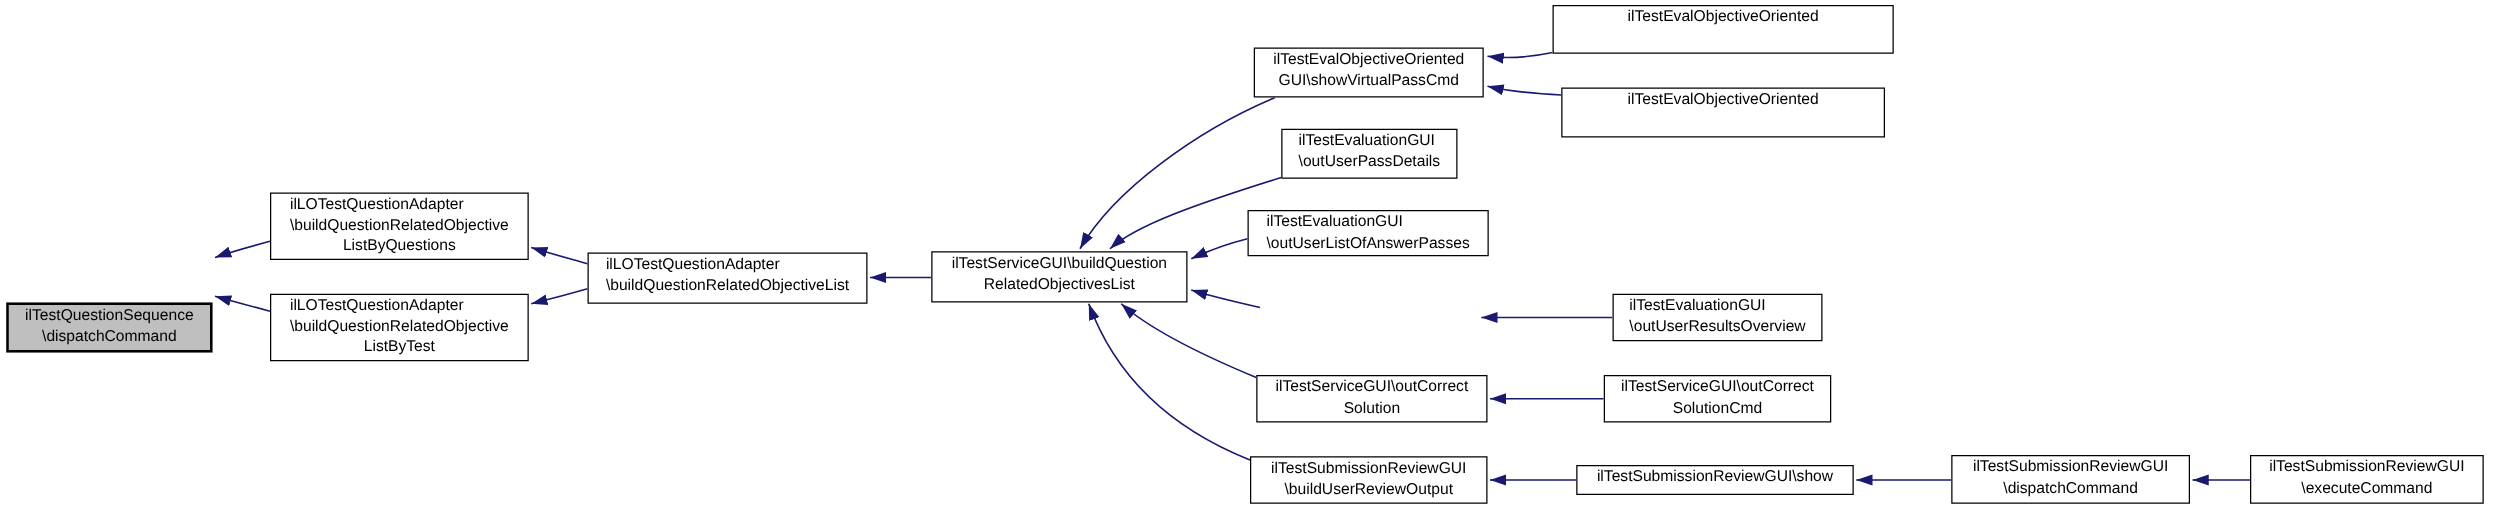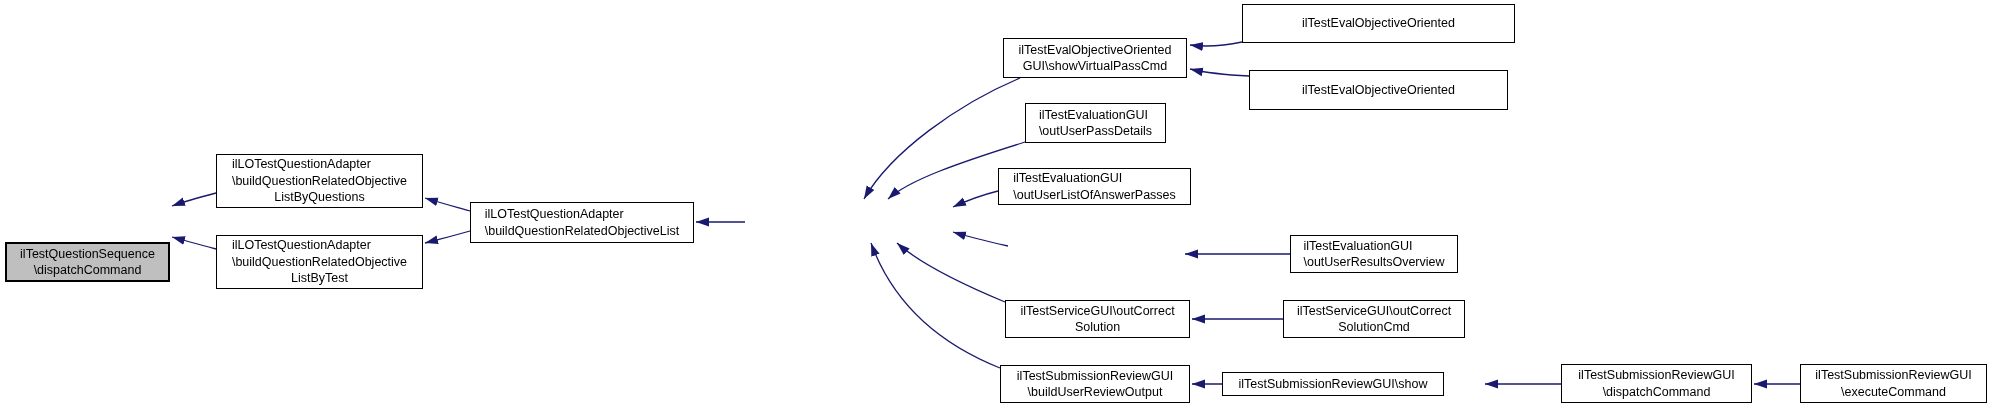--- a/index.html
+++ b/index.html
@@ -16,21 +16,21 @@
     left: 0; top: 0;
     width: 1996px; height: 411px;
     pointer-events: none;
   }
   .node {
     position: absolute;
     box-sizing: border-box;
     background: #ffffff;
     border: 1.4px solid #000000;
     display: flex;
-    align-items: center;
+    align-items: flex-start;
     justify-content: center;
     color: #000000;
     font-size: 12.5px;
     line-height: 16.5px;
     cursor: pointer;
   }
   .node.current {
     background: #bfbfbf;
     border-width: 2px;
     margin-top: 40px;
@@ -95,20 +95,26 @@
       </div>
   </div>
 
   <div class="node" style="left:470px;top:202px;width:224px;height:41px">
     <div class="label">
         <div class="line">ilLOTestQuestionAdapter</div>
         <div class="line">\buildQuestionRelatedObjectiveList</div>
       </div>
   </div>
 
+  <div class="node" style="left:745px;top:201px;width:205px;height:41px">
+    <div class="label">
+        <div class="line">ilTestServiceGUI\buildQuestion</div>
+        <div class="line">RelatedObjectivesList</div>
+      </div>
+  </div>
 
   <div class="node" style="left:1003px;top:38px;width:184px;height:40px">
     <div class="label">
         <div class="line">ilTestEvalObjectiveOriented</div>
         <div class="line">GUI\showVirtualPassCmd</div>
       </div>
   </div>
 
   <div class="node" style="left:1025px;top:103px;width:141px;height:40px">
     <div class="label">
@@ -158,21 +164,21 @@
       </div>
   </div>
 
   <div class="node" style="left:1283px;top:300px;width:182px;height:38px">
     <div class="label">
         <div class="line">ilTestServiceGUI\outCorrect</div>
         <div class="line">SolutionCmd</div>
       </div>
   </div>
 
-  <div class="node" style="left:1222px;top:372px;width:222px;height:24px">
+  <div class="node" style="left:1261px;top:372px;width:222px;height:24px">
     <div class="label">
         <div class="line">ilTestSubmissionReviewGUI\show</div>
       </div>
   </div>
 
   <div class="node" style="left:1561px;top:364px;width:191px;height:39px">
     <div class="label">
         <div class="line">ilTestSubmissionReviewGUI</div>
         <div class="line">\dispatchCommand</div>
       </div>

